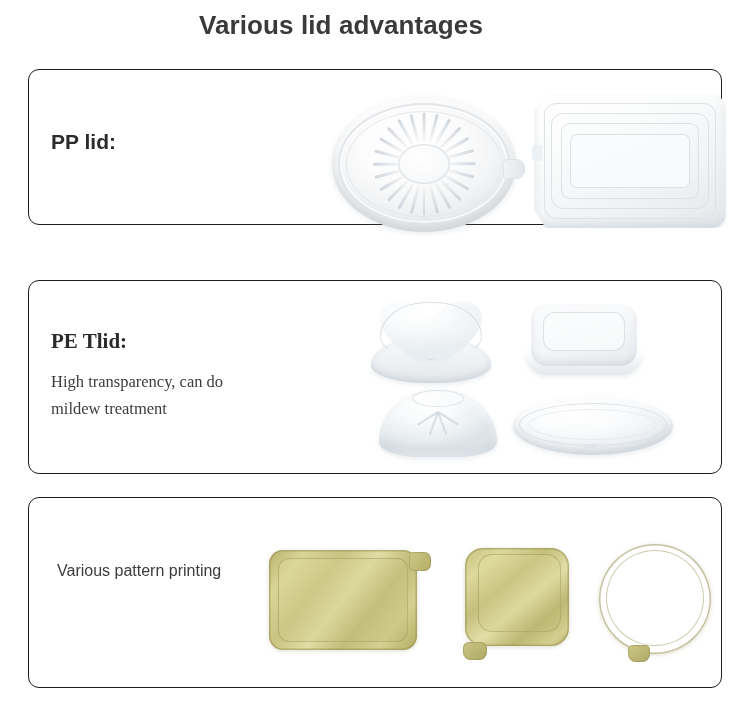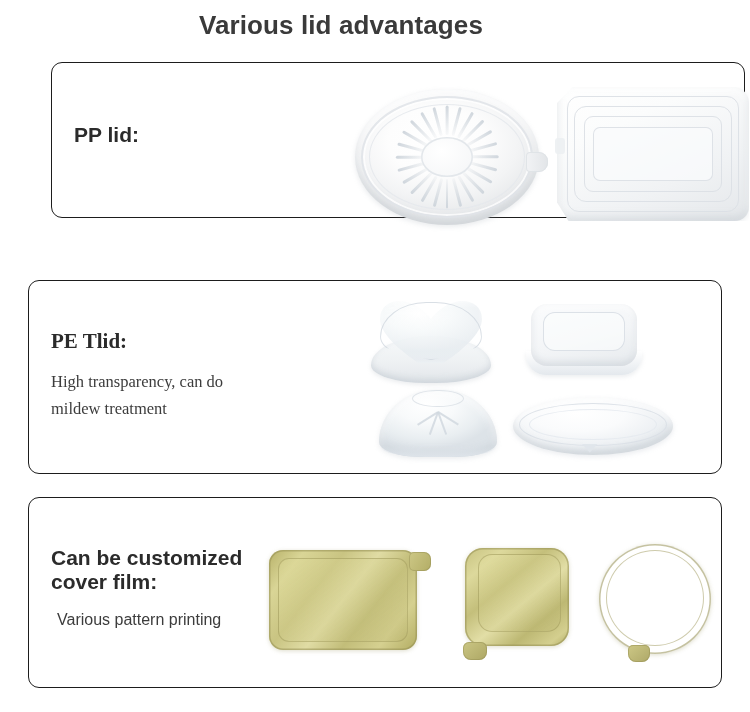--- a/index.html
+++ b/index.html
@@ -28,21 +28,21 @@
 
   
   .panel {
     position: absolute;
     left: 28px;
     width: 694px;
     border: 1px solid #1d1d1d;
     border-radius: 11px;
     background: #ffffff;
   }
-  #panel-1 { top: 62px;  height: 156px; margin-left: 23px; }
+  #panel-1 { top: 69px;  height: 156px; }
   #panel-2 { top: 280px; height: 194px; }
   #panel-3 { top: 497px; height: 191px; }
 
   .panel-text {
     position: absolute;
     left: 22px;
     color: #303030;
   }
   .panel-heading {
     font-size: 21px;
@@ -451,22 +451,20 @@
       <div class="ring2"></div>
       <div class="vnotch"></div>
     </div>
 
   </div>
 </section>
 
 <section class="panel" id="panel-3">
 
   <div class="panel-text" id="text-3">
-    <div class="panel-heading">Can be customized
-cover film:</div>
     <div class="panel-sub">Various pattern printing</div>
   </div>
 
   <div class="art">
 
     <div class="item gold-rect">
       <div class="foil">
         <div class="inner"></div>
       </div>
       <div class="tab"></div>

